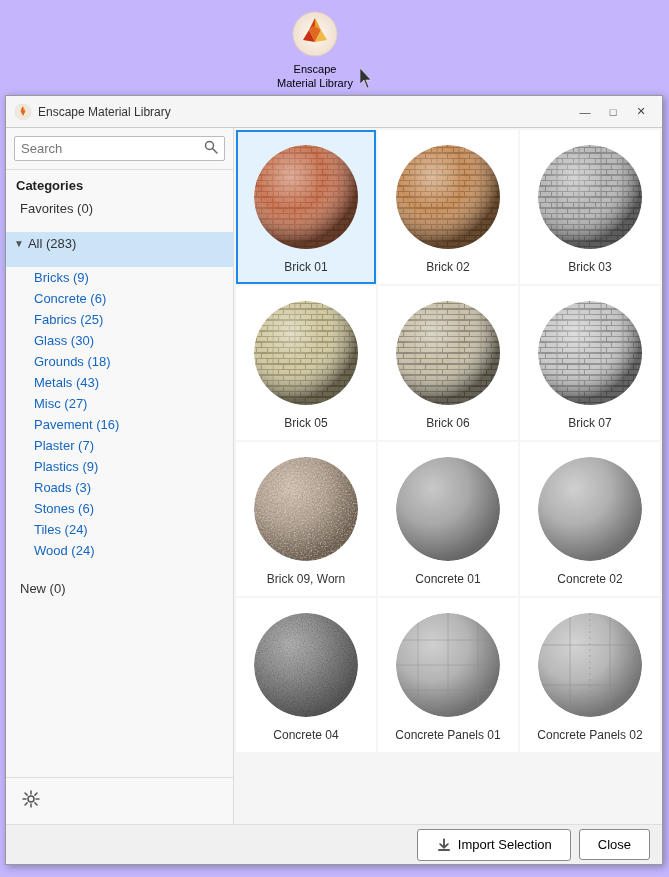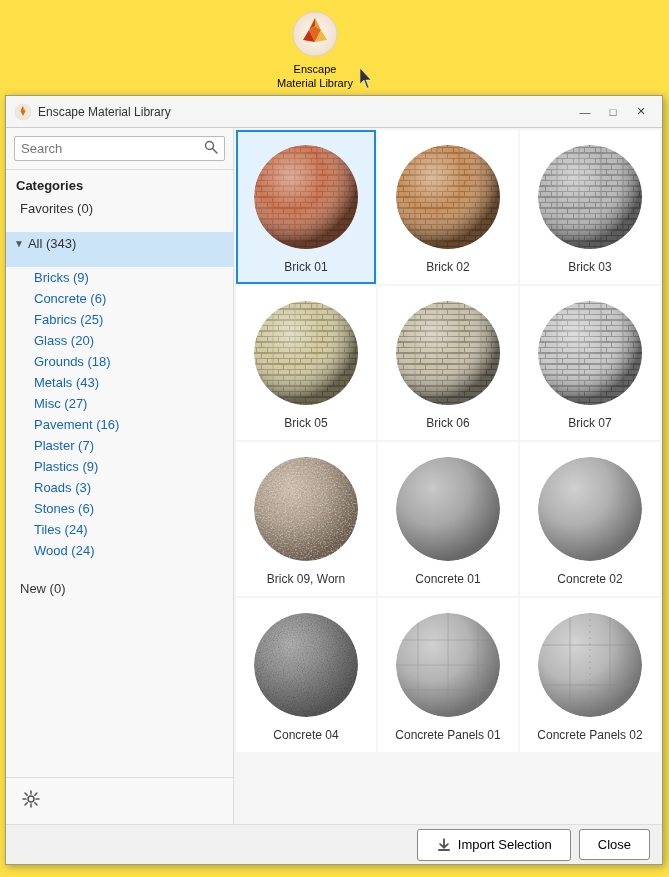--- a/index.html
+++ b/index.html
@@ -10,21 +10,21 @@
       width: 669px;
       height: 877px;
       overflow: hidden;
       position: relative;
     }
 
     
     .desktop {
       width: 669px;
       height: 877px;
-      background: #fde047;
+      background: #c4b5fd;
       position: relative;
     }
 
     
     .desktop-icon {
       position: absolute;
       top: 10px;
       left: 275px;
       display: flex;
       flex-direction: column;
@@ -358,34 +358,34 @@
         <div class="categories-label">Categories</div>
 
         <div class="sidebar-list">
 
           <div class="sidebar-item">
             <span>Favorites (0)</span>
           </div>
 
           <div class="sidebar-item all-item selected">
             <span class="triangle-icon">▼</span>
-            <span>All (343)</span>
+            <span>All (283)</span>
           </div>
 
           <div class="sidebar-sub-item">
             <span>Bricks (9)</span>
           </div>
           <div class="sidebar-sub-item">
             <span>Concrete (6)</span>
           </div>
           <div class="sidebar-sub-item">
             <span>Fabrics (25)</span>
           </div>
           <div class="sidebar-sub-item">
-            <span>Glass (20)</span>
+            <span>Glass (30)</span>
           </div>
           <div class="sidebar-sub-item">
             <span>Grounds (18)</span>
           </div>
           <div class="sidebar-sub-item">
             <span>Metals (43)</span>
           </div>
           <div class="sidebar-sub-item">
             <span>Misc (27)</span>
           </div>

